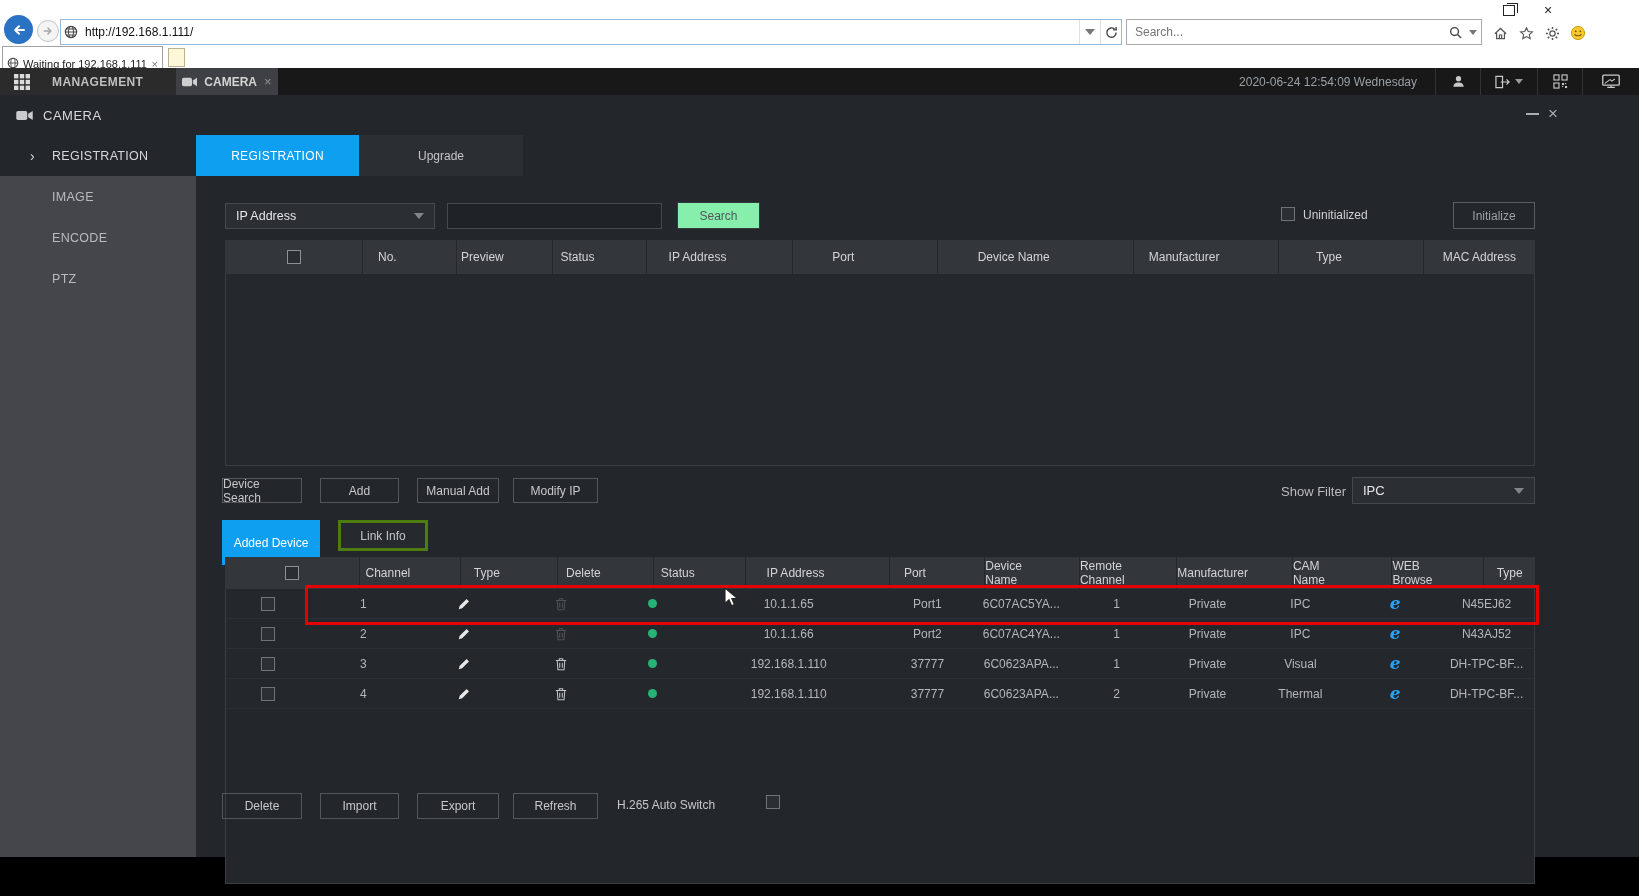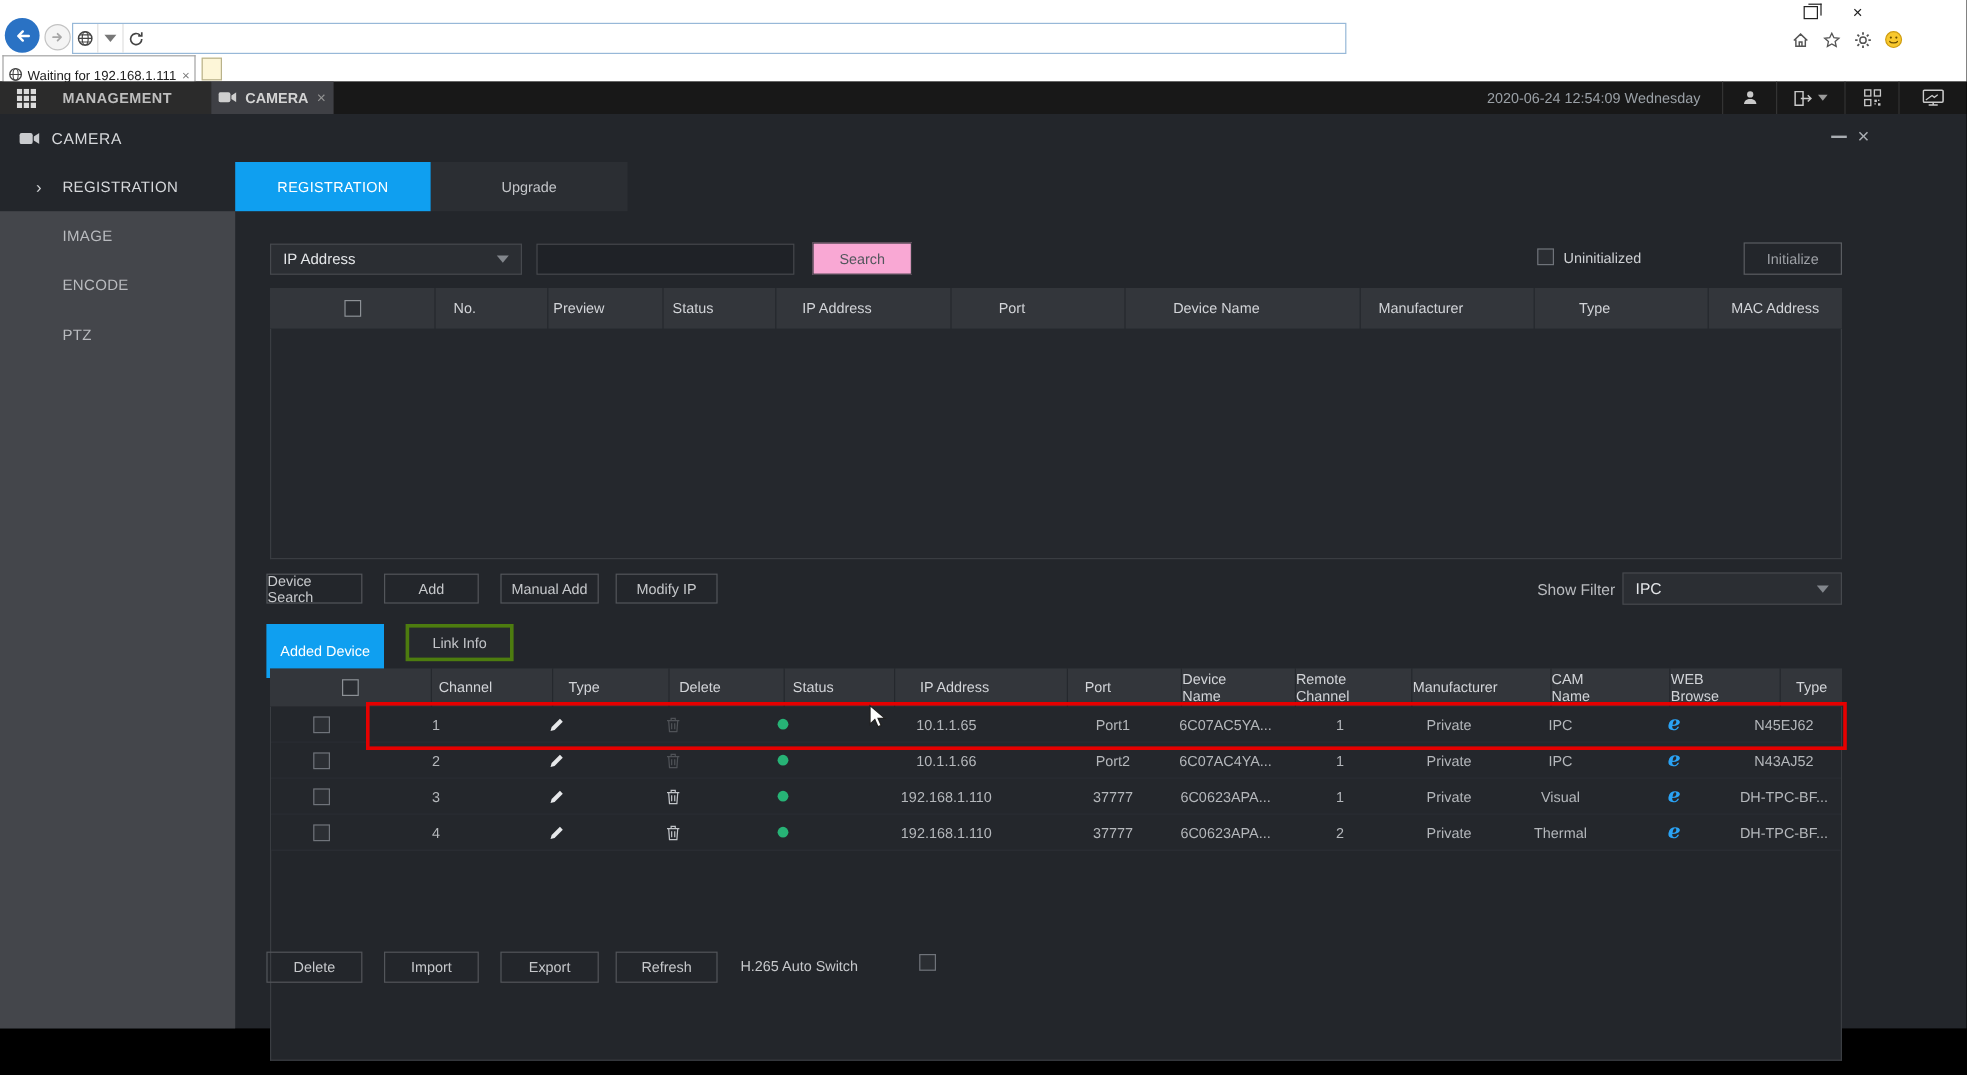--- a/index.html
+++ b/index.html
@@ -45,21 +45,21 @@
   .sb-item .noarr{width:22px;margin-left:30px;}
   .sb-item.active{background:#23262b;color:#d6d8db;}
   
   .tabreg{left:196px;top:40px;width:163px;height:41px;display:flex;align-items:center;justify-content:center;color:#fff;font-size:12px;letter-spacing:.3px;}
   .tabupg{left:359px;top:40px;width:164px;height:41px;background:#2b2e33;display:flex;align-items:center;justify-content:center;color:#c3c5c9;font-size:12px;}
   
   .select{background:#2b2e33;border:1px solid #46494e;display:flex;align-items:center;box-sizing:border-box;padding:0 10px;color:#e4e6e9;font-size:12.5px;}
   .caret{margin-left:auto;width:0;height:0;border-left:5px solid transparent;border-right:5px solid transparent;border-top:6px solid #82868c;}
   .inputbox{background:#1f2227;border:1px solid #46494e;box-sizing:border-box;}
   .btn{display:flex;align-items:center;justify-content:center;border:1px solid #53565b;color:#c6c8cb;font-size:12px;box-sizing:border-box;background:transparent;}
-  .btn.dim{border-color:#35383d;background:#f9a8d4;color:#53575d;}
+  .btn.dim{border-color:#35383d;background:#86efac;color:#53575d;}
   .btn.semi{border-color:#5a5d62;color:#9da0a5;}
   .cb{width:14px;height:14px;border:1px solid #6f737a;background:rgba(255,255,255,0.04);box-sizing:border-box;}
   .hcb{border-color:#8d9196;background:#2a2d32;}
   .lab{color:#ced0d3;font-size:12px;}
   
   .thead{display:flex;background:#33363b;}
   .hcell{display:flex;align-items:center;justify-content:center;color:#d2d4d8;font-size:12px;box-sizing:border-box;height:100%;margin-left:44px;}
   .hcell + .hcell{border-left:1px solid #25282d;}
   .ubody{border:1px solid #3a3d42;border-top:none;background:#25282d;box-sizing:border-box;}
   .lbody{border:1px solid #3a3d42;border-top:none;background:#23262b;box-sizing:border-box;}
@@ -101,31 +101,44 @@
     </div>
 
     <div class="a urlbar">
       <span class="chrome-ico">
         <svg width="14" height="14" viewBox="0 0 14 14">
             <circle cx="7" cy="7" r="5.6" fill="none" stroke="#444" stroke-width="1.2"></circle>
             <ellipse cx="7" cy="7" rx="2.5" ry="5.6" fill="none" stroke="#444" stroke-width="1"></ellipse>
             <path d="M1.4 7h11.2M2.4 4h9.2M2.4 10h9.2" stroke="#444" stroke-width="1" fill="none"></path>
           </svg>
       </span>
+      <input value="http://192.168.1.111/" style="">
       <span class="urlseg">
           <span class="caret" style="border-top-color:#777;margin:0;"></span>
         </span>
       <span class="urlseg">
         <svg width="13" height="13" viewBox="0 0 14 14">
             <path d="M12 7A5 5 0 1 1 10.4 3.4" fill="none" stroke="#444" stroke-width="1.5"></path>
             <path d="M12 1v3.2H8.8" fill="none" stroke="#444" stroke-width="1.5"></path>
           </svg>
       </span>
     </div>
 
+    <div class="a searchbox">
+      <input placeholder="Search..." style="">
+      <span class="chrome-ico">
+        <svg width="13" height="13" viewBox="0 0 14 14">
+            <circle cx="6" cy="6" r="4.2" fill="none" stroke="#444" stroke-width="1.5"></circle>
+            <path d="M9.2 9.2L13 13" stroke="#444" stroke-width="1.5"></path>
+          </svg>
+      </span>
+      <span class="chrome-ico" style="width:16px;">
+          <span class="caret" style="border-top-color:#777;margin:0;border-left-width:4px;border-right-width:4px;border-top-width:5px;"></span>
+        </span>
+    </div>
 
     <div class="a" style="left:1490px;top:23px;display:flex;gap:6px;">
       <span class="chrome-ico">
         <svg width="15" height="15" viewBox="0 0 16 16">
             <path d="M2 8.2L8 2.6l6 5.6M3.8 7.4v6h8.4v-6M6.8 13.4V9.6h2.4v3.8" fill="none" stroke="#555" stroke-width="1.3"></path>
           </svg>
       </span>
       <span class="chrome-ico">
         <svg width="15" height="15" viewBox="0 0 16 16">
             <path d="M8 1.8l1.9 4 4.4.5-3.3 2.9.9 4.3L8 11.3l-3.9 2.2.9-4.3L1.7 6.3l4.4-.5z" fill="none" stroke="#555" stroke-width="1.2"></path>

